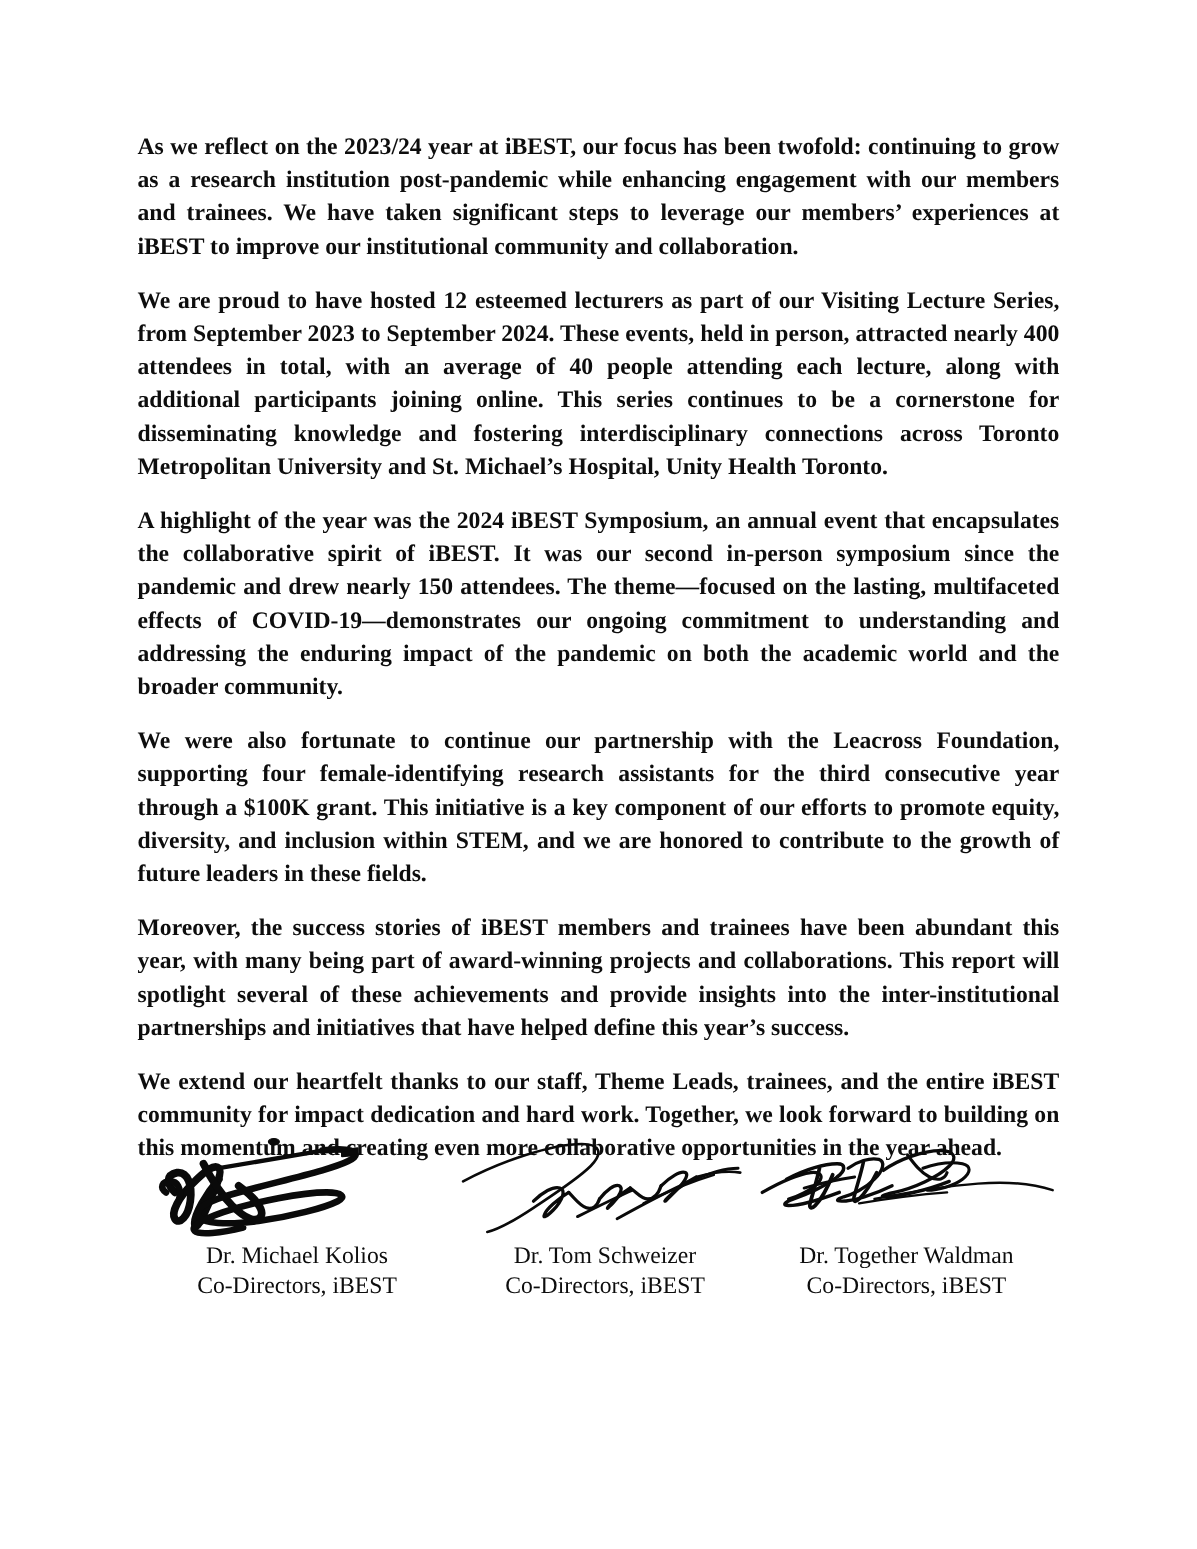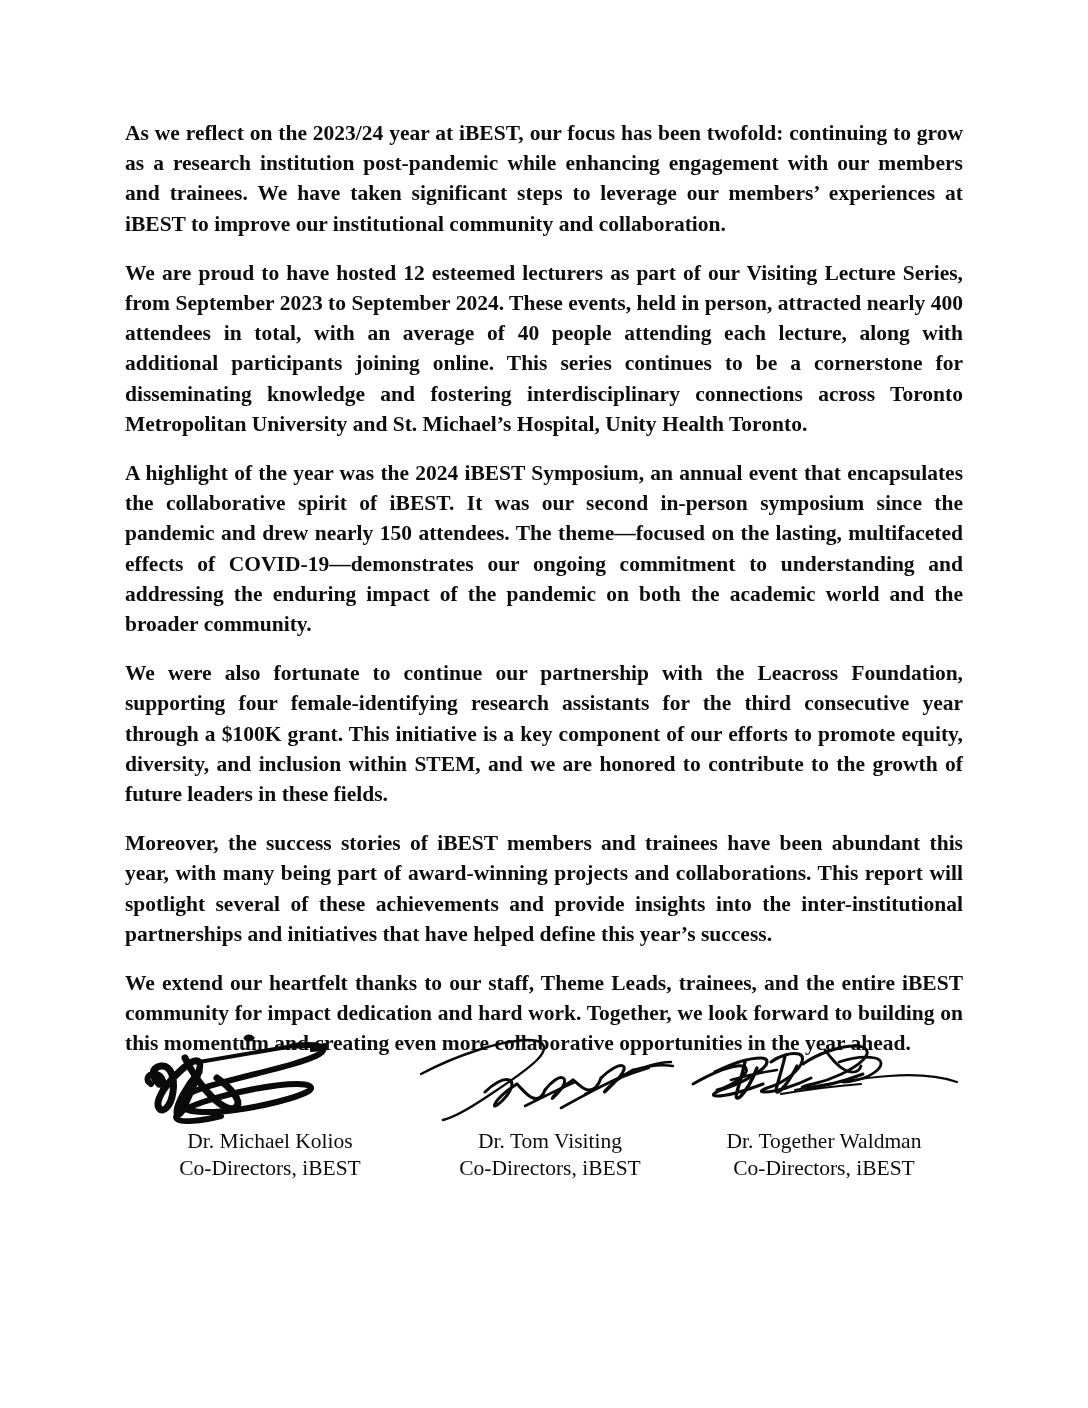--- a/index.html
+++ b/index.html
@@ -141,21 +141,21 @@
             <path d="M130 62 C136 54, 144 48, 148 50 C152 52, 148 60, 142 66 C138 70, 136 72, 138 69 C141 65, 150 57, 158 52" stroke-width="3"></path>
             <path d="M158 52 C164 56, 168 62, 174 62 C180 62, 184 56, 186 50" stroke-width="3"></path>
             <path d="M186 50 C194 42, 204 36, 208 38 C212 40, 206 48, 198 56 C192 62, 188 66, 190 63 C194 58, 206 48, 218 42" stroke-width="3"></path>
             <path d="M110 78 C126 70, 146 60, 160 54" stroke-width="2.6"></path>
             <path d="M146 80 C164 70, 190 56, 212 46 C228 39, 244 34, 256 34" stroke-width="2.6"></path>
             <path d="M170 66 C190 56, 214 46, 234 40" stroke-width="2.2"></path>
             <path d="M218 42 C232 38, 246 36, 258 38" stroke-width="2.4"></path>
           </g>
         </svg>
       </div>
-      <div class="sig-name">Dr. Tom Visiting</div>
+      <div class="sig-name">Dr. Tom Schweizer</div>
       <div class="sig-title">Co-Directors, iBEST</div>
     </div>
 
     <div class="sig-col sig-col-3">
       <div class="sig-art">
         <svg viewBox="0 0 278 96" preserveAspectRatio="xMidYMax meet" aria-hidden="true">
           <g fill="none" stroke="#0a0a0a" stroke-linecap="round" stroke-linejoin="round">
             <path d="M8 56 C22 48, 38 40, 52 38 C62 37, 64 42, 58 48 C52 54, 40 60, 32 62" stroke-width="3"></path>
             <path d="M30 44 C46 36, 64 30, 76 30 C84 30, 84 36, 76 42 C66 50, 48 58, 36 62 C28 65, 26 68, 32 68 C42 68, 62 62, 78 56" stroke-width="3.2"></path>
             <path d="M60 34 C58 44, 54 56, 52 64 C50 70, 52 72, 56 68 C62 62, 68 50, 72 40" stroke-width="3.4"></path>

